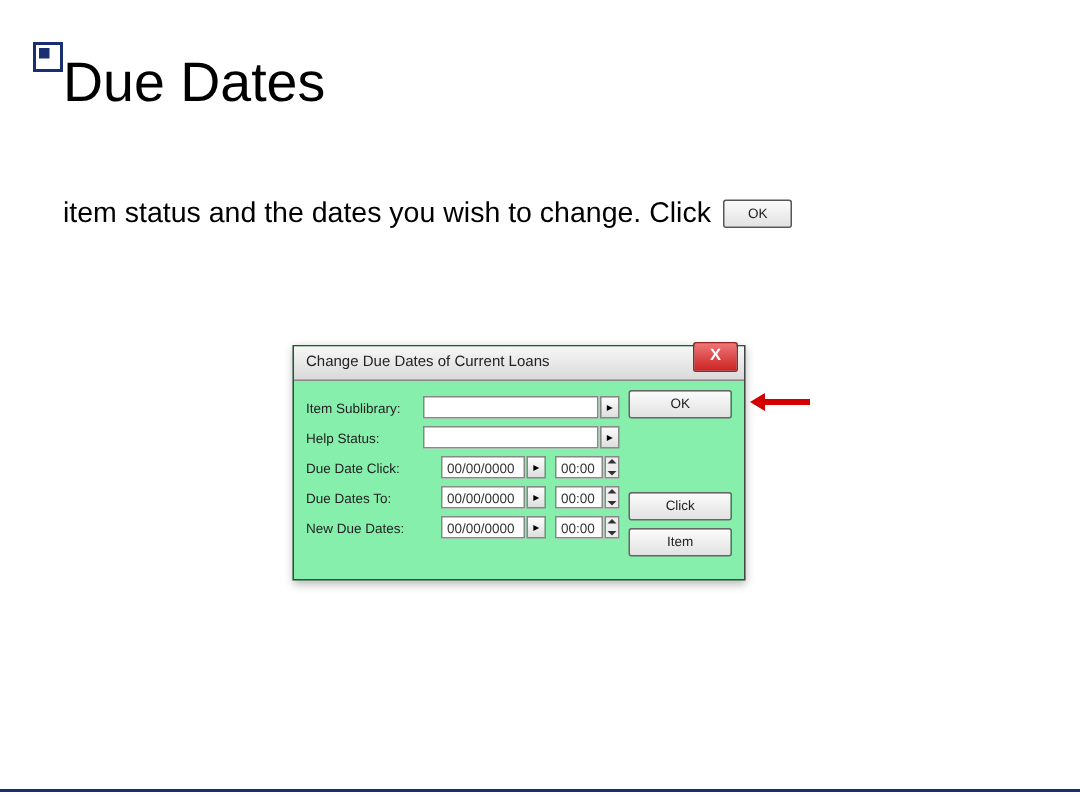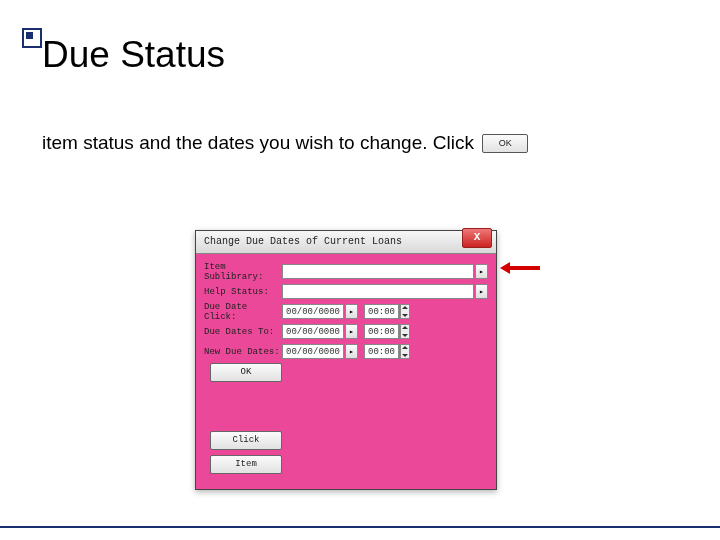--- a/index.html
+++ b/index.html
@@ -60,23 +60,23 @@
     border-radius: 2px;
     margin: 0 3px;
   }
 
   
   .dialog-shot {
     position: absolute;
     left: 195px;
     top: 230px;
     width: 300px;
-    font-family: Liberation Mono, monospace;
+    font-family: Liberation Sans, sans-serif;
     border: 1px solid #444;
-    background: #ec4899;
+    background: #86efac;
     box-shadow: 0 2px 6px rgba(0,0,0,0.3);
   }
   .titlebar {
     height: 22px;
     background: linear-gradient(#f7f7f7,#d9d9d9);
     border-bottom: 1px solid #888;
     position: relative;
     font-size: 10px;
     color: #222;
     padding-left: 8px;
@@ -93,21 +93,20 @@
     border-radius: 2px;
     color: #fff;
     font-size: 11px;
     font-weight: bold;
     text-align: center;
     line-height: 16px;
   }
   .dlg-body {
     display: flex;
     padding: 6px 8px 10px 8px;
-    flex-direction: column;
   }
   .dlg-left {
     flex: 1;
   }
   .dlg-right {
     width: 72px;
     margin-left: 6px;
   }
   .row {
     display: flex;
@@ -124,21 +123,21 @@
     flex: 1;
     height: 15px;
     border: 1px solid #888;
     background: #fff;
     font-size: 9px;
     color: #333;
     padding: 0 3px;
     line-height: 15px;
     box-sizing: border-box;
   }
-  .txt.small { flex: 0 0 56px; }
+  .txt.small { flex: 0 0 56px; margin-left: 12px; }
   .txt.time { flex: 0 0 32px; }
   .drop {
     width: 13px;
     height: 15px;
     border: 1px solid #888;
     background: linear-gradient(#fdfdfd,#dedede);
     margin-left: 1px;
     text-align: center;
     line-height: 13px;
     font-size: 8px;
@@ -205,21 +204,21 @@
     left: 0; right: 0;
     bottom: 12px;
     height: 2px;
     background: #1a2f6f;
   }
 </style>
 </head>
 <body>
 
 <div class="bullet-square"></div>
-<div class="title">Due Status</div>
+<div class="title">Due Dates</div>
 
 <div class="paragraph">
   <br>
   <span>item status and the dates you wish to change.  Click</span>
   <span class="inline-ok">OK</span>
   <span></span><br>
 </div>
 
 <div class="dialog-shot">
   <div class="titlebar">

